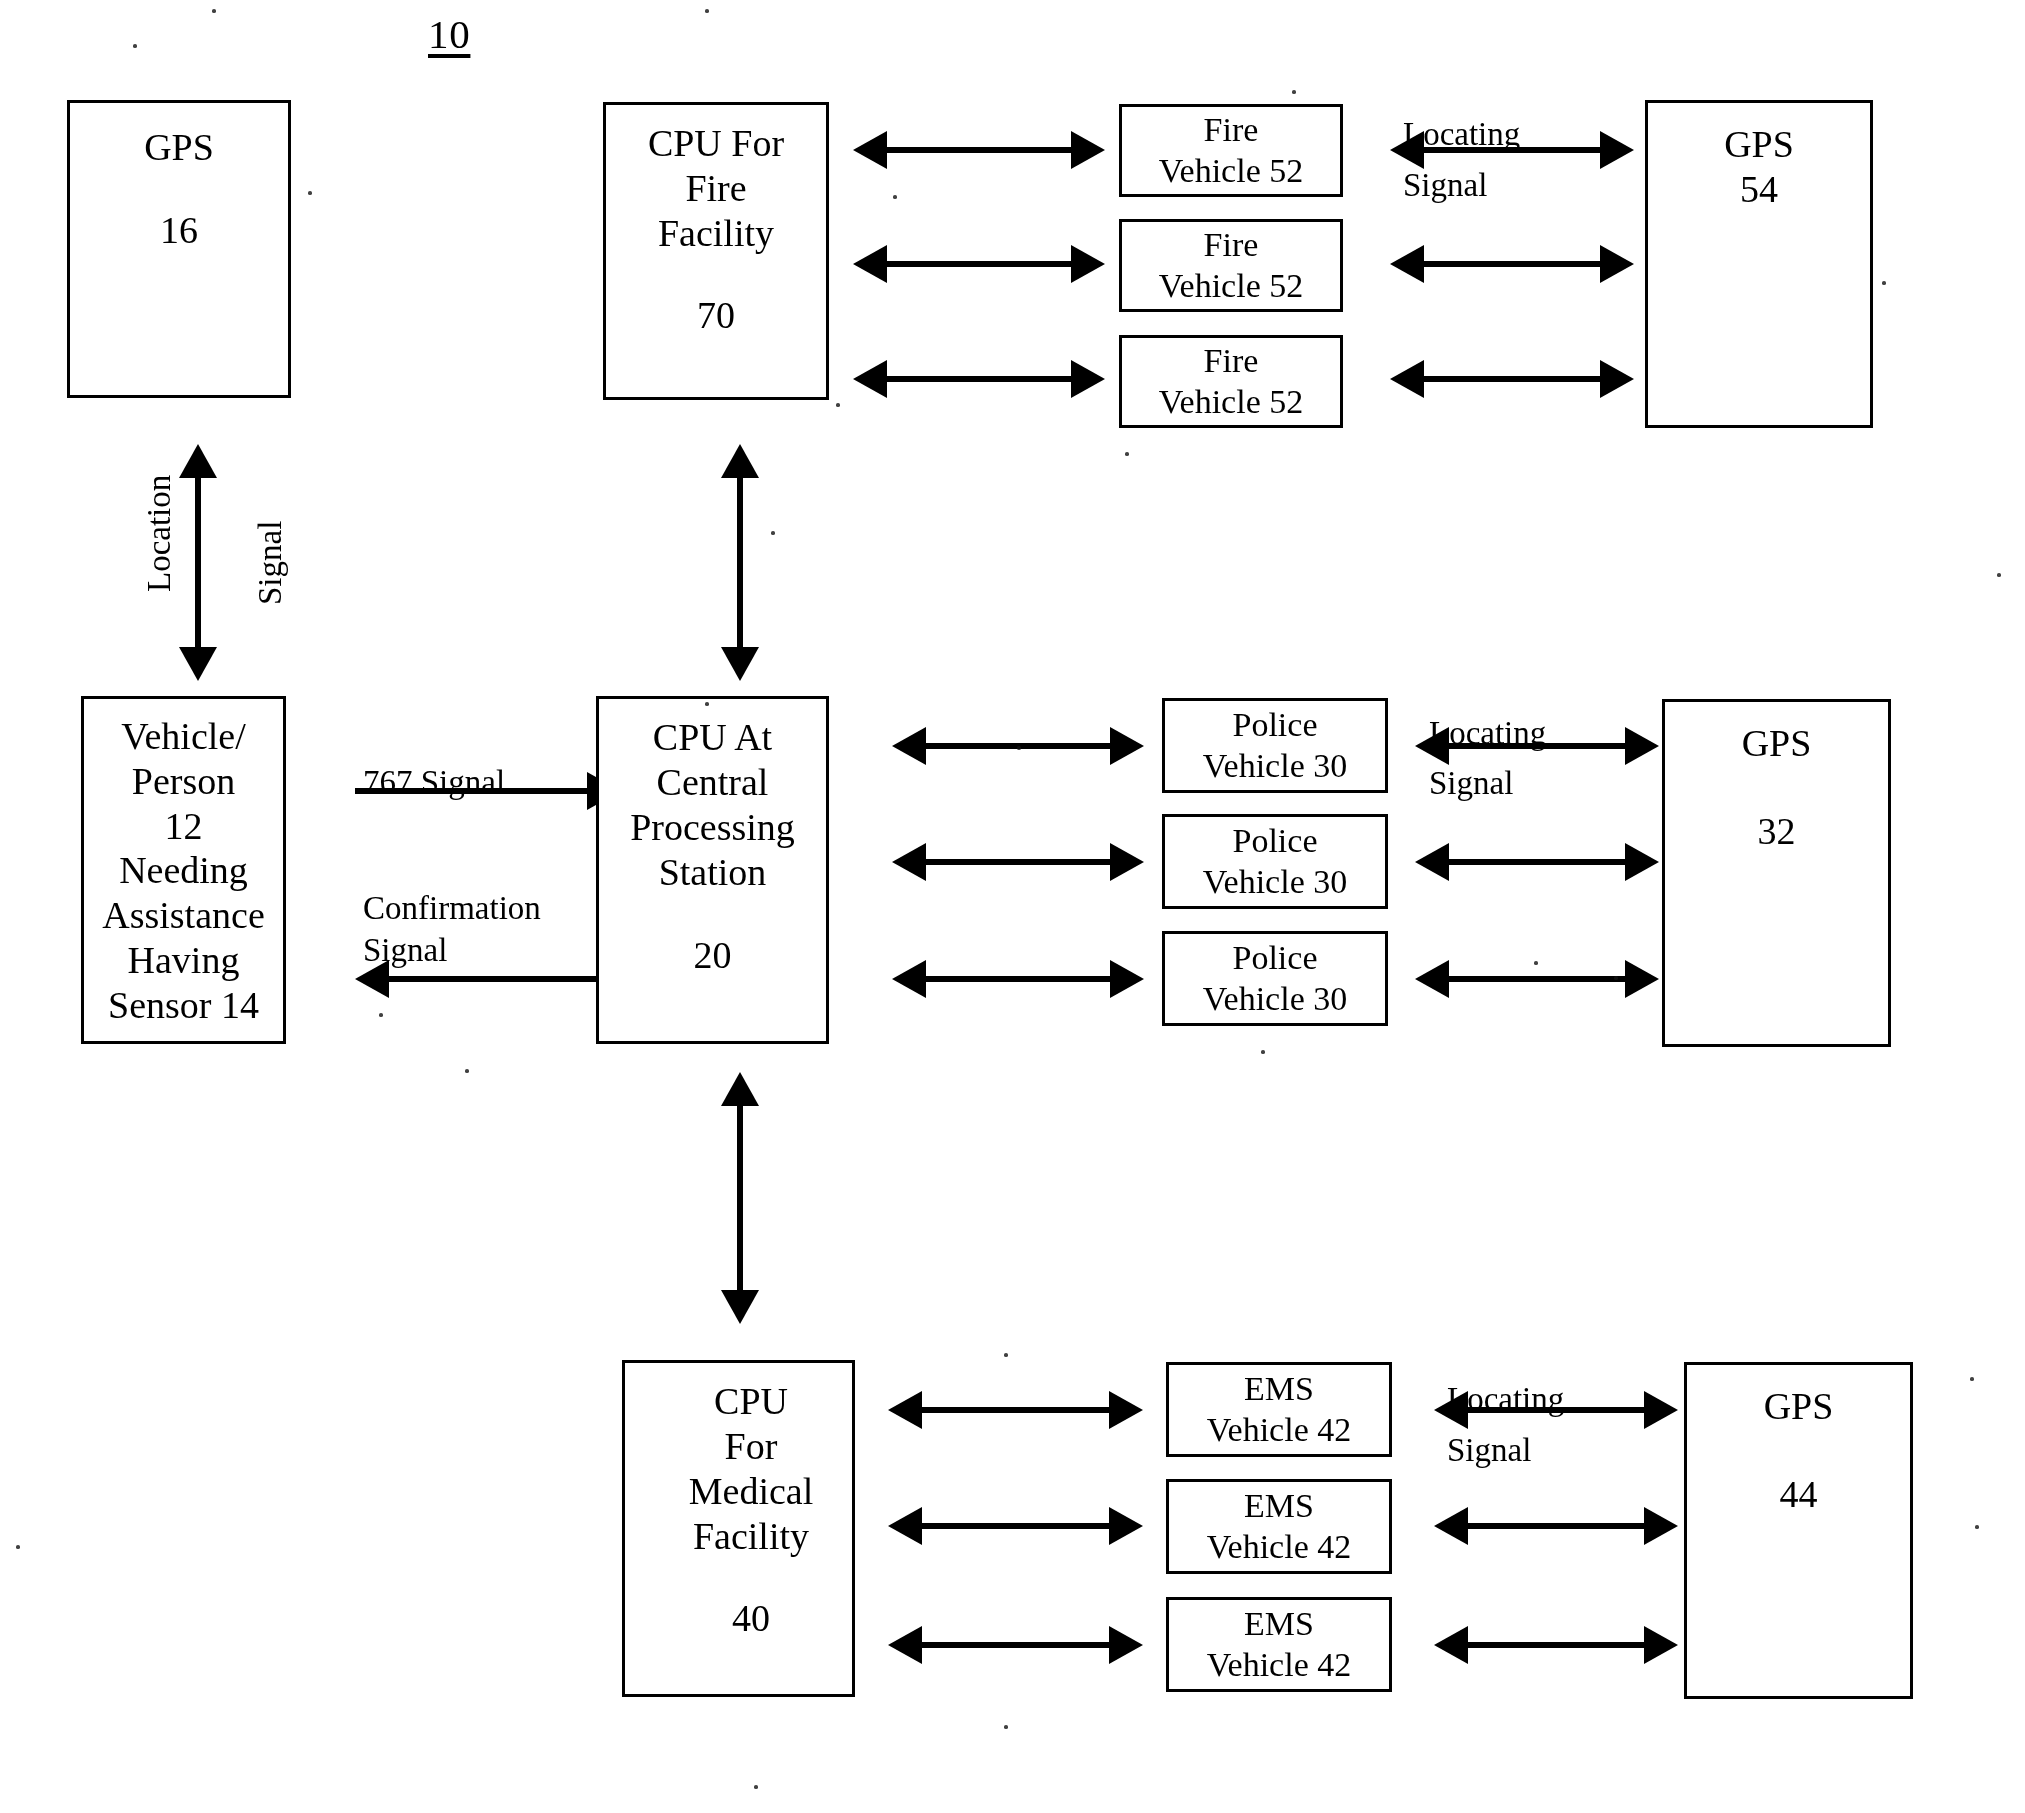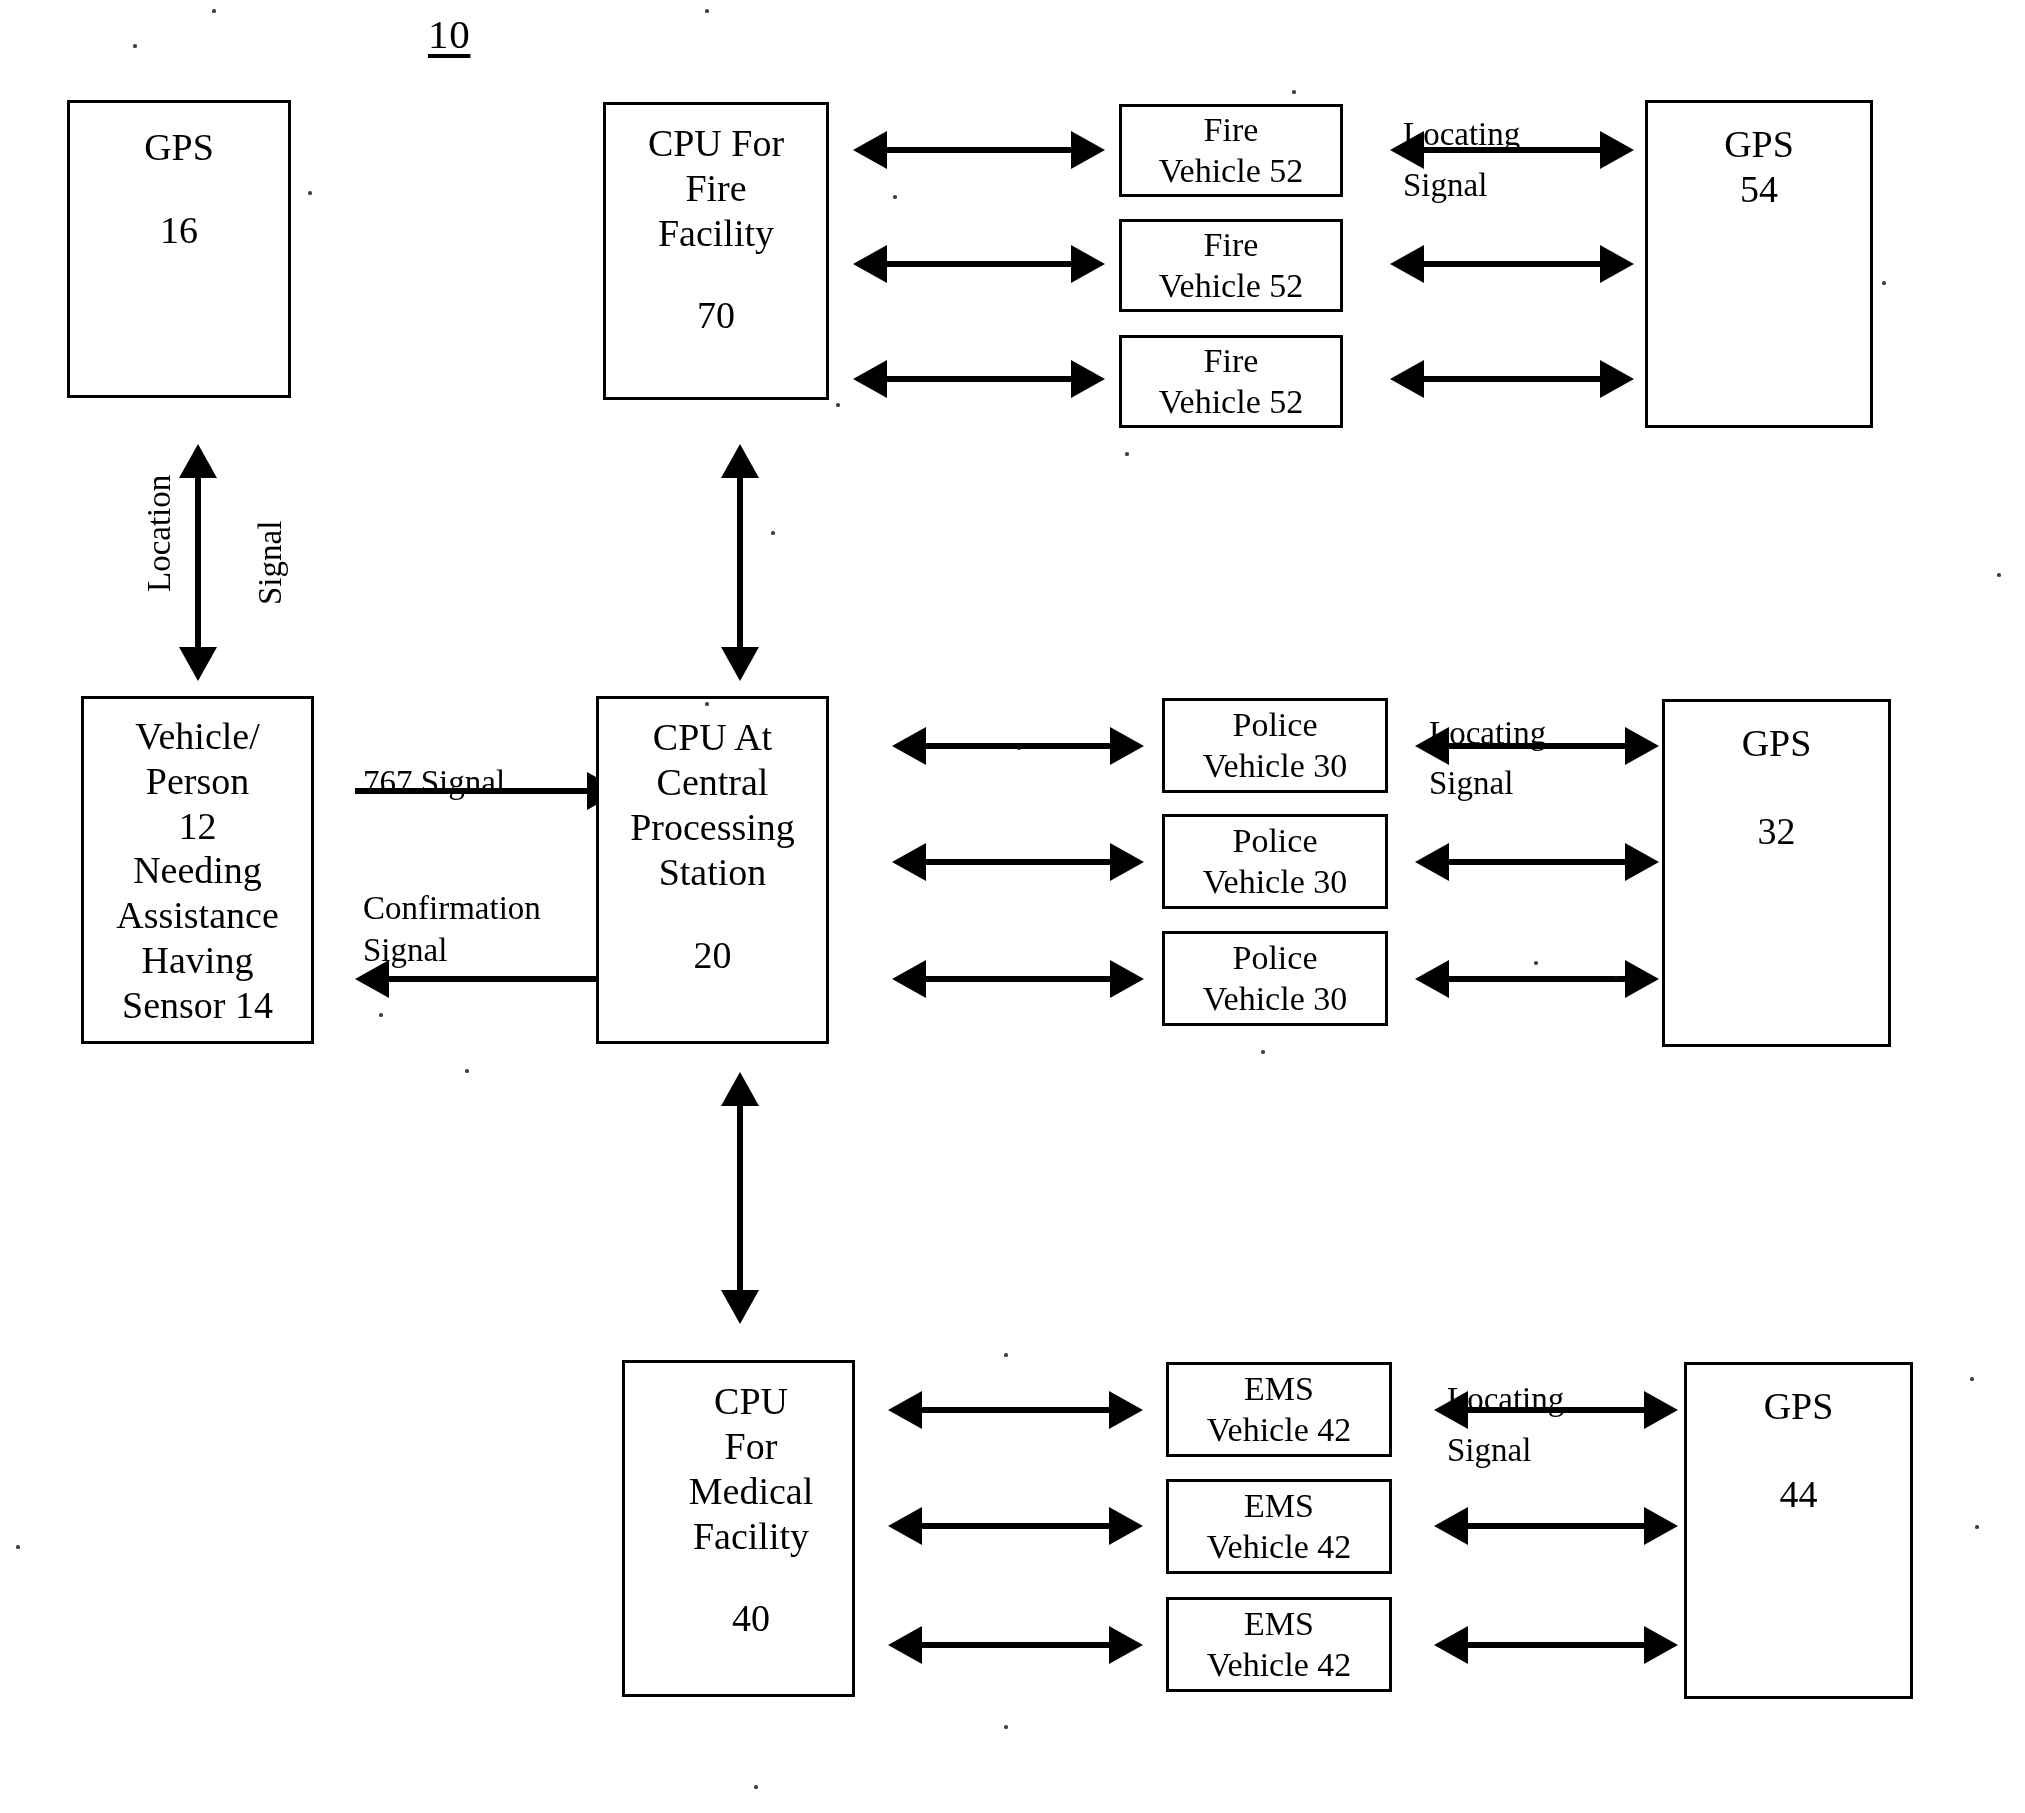--- a/index.html
+++ b/index.html
@@ -178,21 +178,21 @@
   </div>
   <div class="lbl-rot" style="left:141px;top:592px;">Location</div>
   <div class="lbl-rot" style="left:252px;top:605px;">Signal</div>
 
   <div class="varrow" style="left:740px;top:444px;height:237px;">
     <span class="head-u"></span>
     <span class="vshaft"></span>
     <span class="head-d"></span>
   </div>
 
-  <div class="box t-big" style="left:81px;top:696px;width:233px;height:348px;justify-content:flex-start;padding-top:15px;">
+  <div class="box t-big" style="left:81px;top:696px;width:205px;height:348px;justify-content:flex-start;padding-top:15px;">
     <span class="ln">Vehicle/</span>
     <span class="ln">Person</span>
     <span class="ln">12</span>
     <span class="ln">Needing</span>
     <span class="ln">Assistance</span>
     <span class="ln">Having</span>
     <span class="ln">Sensor 14</span>
   </div>
 
   <div class="lbl" style="left:363px;top:761px;width:237px;">767 Signal</div>

